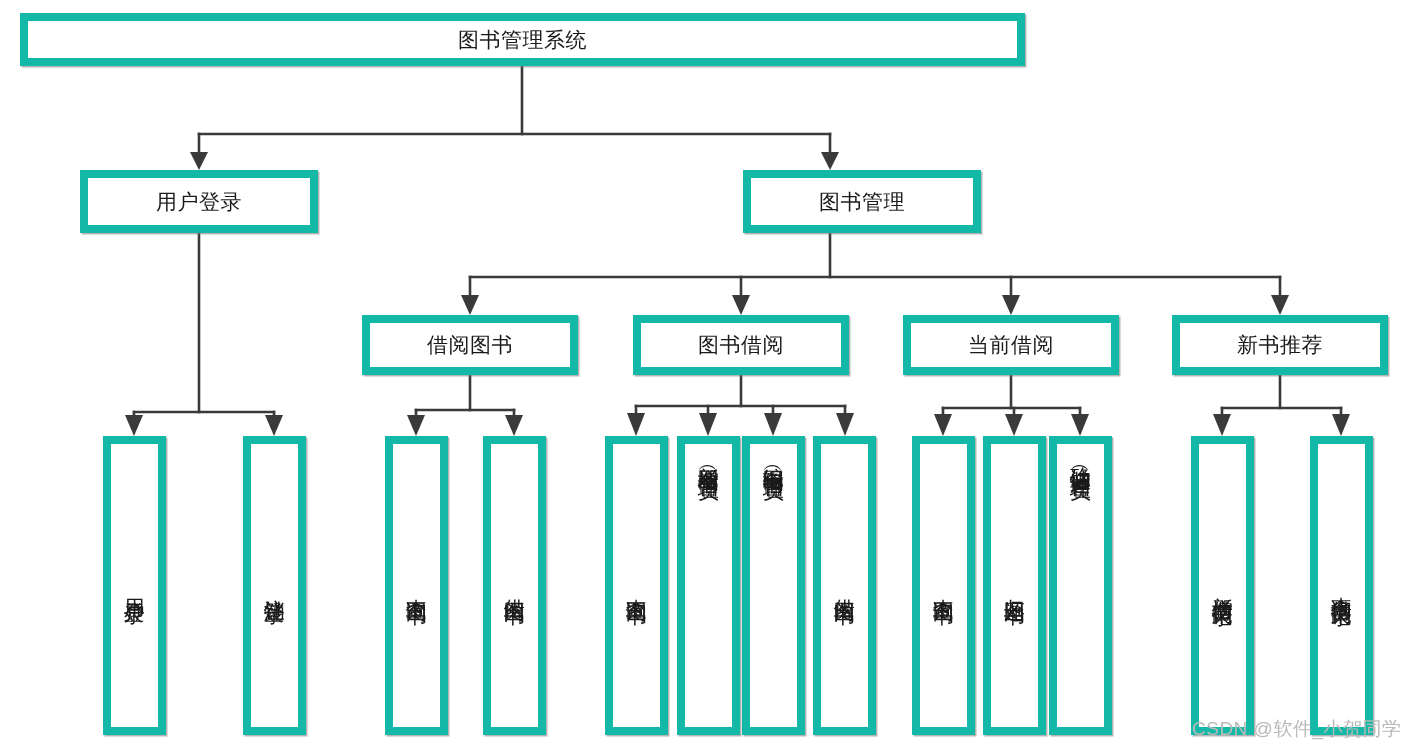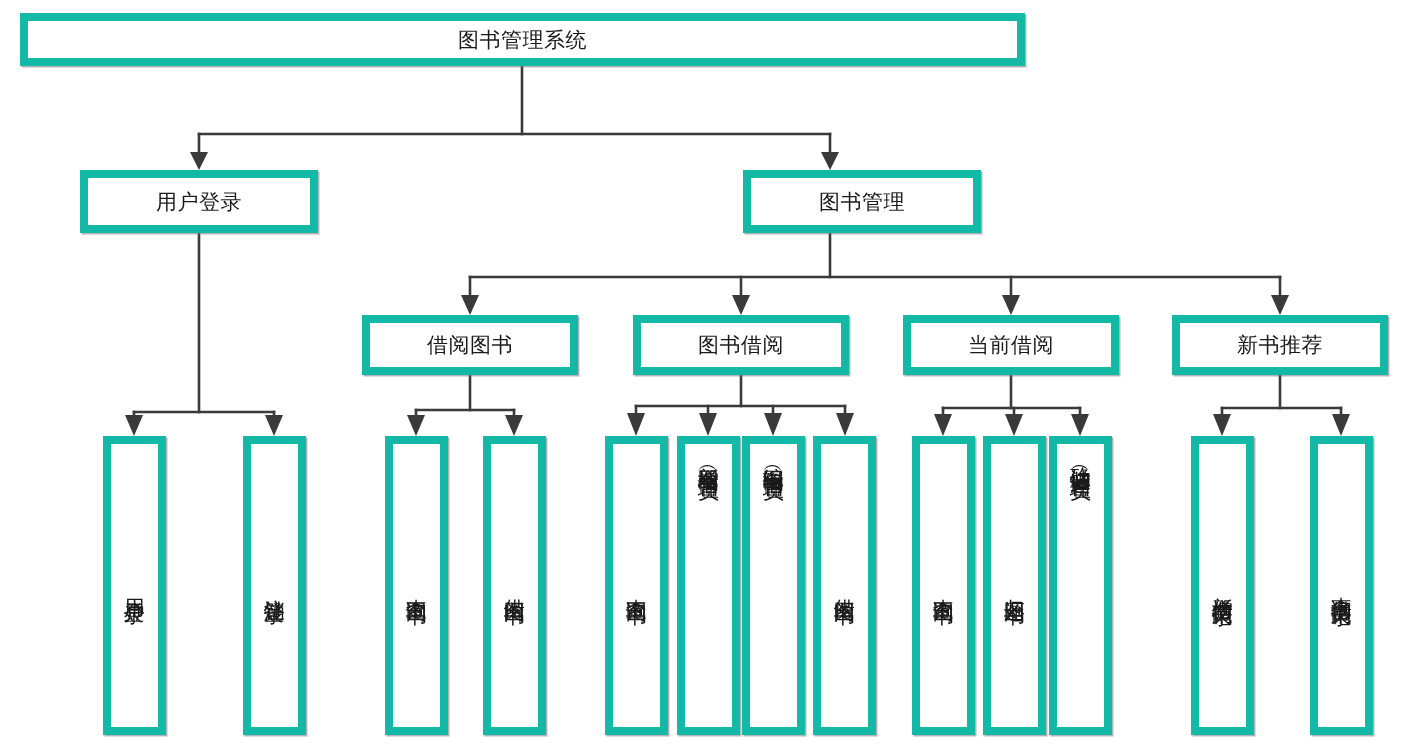--- a/index.html
+++ b/index.html
@@ -209,14 +209,15 @@
   <div class="node vertical" id="node-leaf-10" style="left: 1049px; top: 436px; width: 63px; height: 299px;">
     <span class="lbl">确认归还（管理员）</span>
   </div>
   <div class="node vertical mid" id="node-leaf-11" style="left: 1191px; top: 436px; width: 63px; height: 299px;">
     <span class="lbl">新增借阅记录</span>
   </div>
   <div class="node vertical mid" id="node-leaf-12" style="left: 1310px; top: 436px; width: 63px; height: 299px;">
     <span class="lbl">查询借阅记录</span>
   </div>
 
+  <div class="watermark" style="left: 1192px; top: 716px;">CSDN @软件_小贺同学</div>
 
 </div>
 
 </body></html>

